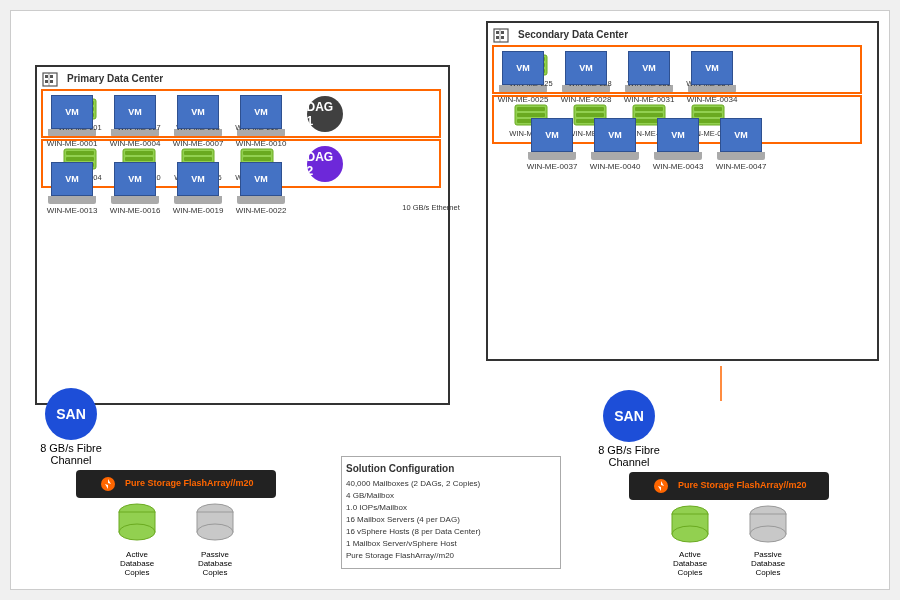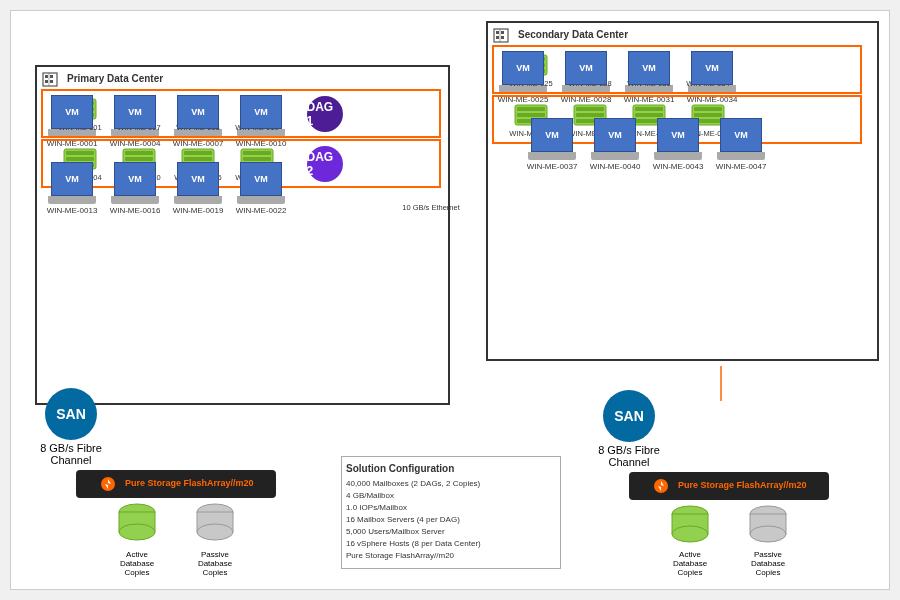--- a/index.html
+++ b/index.html
@@ -59,21 +59,21 @@
       width: 36px;
       height: 36px;
       border-radius: 50%;
       display: flex;
       align-items: center;
       justify-content: center;
       font-weight: bold;
       font-size: 12px;
       color: white;
     }
-    .dag-circle.orange { background: #4c1d95; }
+    .dag-circle.orange { background: #404040; }
     .dag-circle.purple { background: #6d28d9; }
     .primary-vm {
       left: 10px; top: 130px;
       width: 310px; height: 195px;
     }
     .secondary-vm {
       right: 10px; top: 130px;
       width: 295px; height: 195px;
     }
 
@@ -117,21 +117,21 @@
     .san-icon {
       display: flex;
       flex-direction: column;
       align-items: center;
       text-align: center;
     }
     .san-circle {
       width: 52px;
       height: 52px;
       border-radius: 50%;
-      background: #0369a1;
+      background: #1d4ed8;
       display: flex;
       align-items: center;
       justify-content: center;
       color: white;
       font-size: 14px;
       font-weight: bold;
     }
     .san-label {
       font-size: 11px;
       margin-top: 2px;
@@ -640,19 +640,19 @@
     </div>
   </div>
 
   <div class="solution-box">
     <div class="solution-title">Solution Configuration</div>
     <div id="solution-items">
         <div class="solution-item">40,000 Mailboxes (2 DAGs, 2 Copies)</div>
         <div class="solution-item">4 GB/Mailbox</div>
         <div class="solution-item">1.0 IOPs/Mailbox</div>
         <div class="solution-item">16 Mailbox Servers (4 per DAG)</div>
-        <div class="solution-item">5,000 Users/Mailbox Server</div>
         <div class="solution-item">16 vSphere Hosts (8 per Data Center)</div>
+        <div class="solution-item">1 Mailbox Server/vSphere Host</div>
         <div class="solution-item">Pure Storage FlashArray//m20</div>
       </div>
   </div>
 
 </div>
 
 </body></html>

